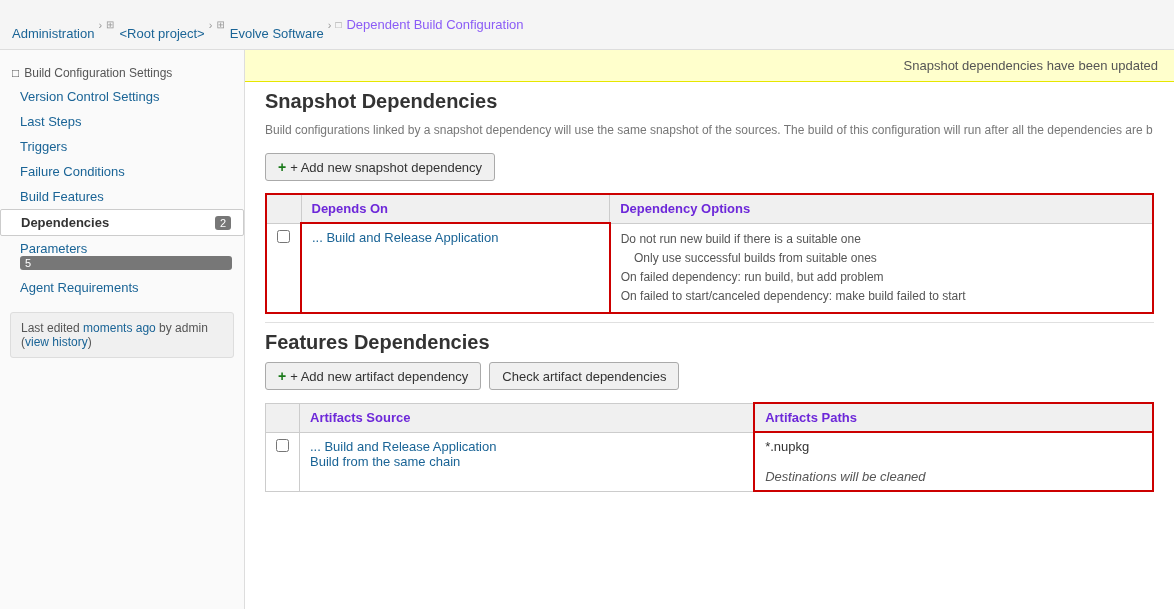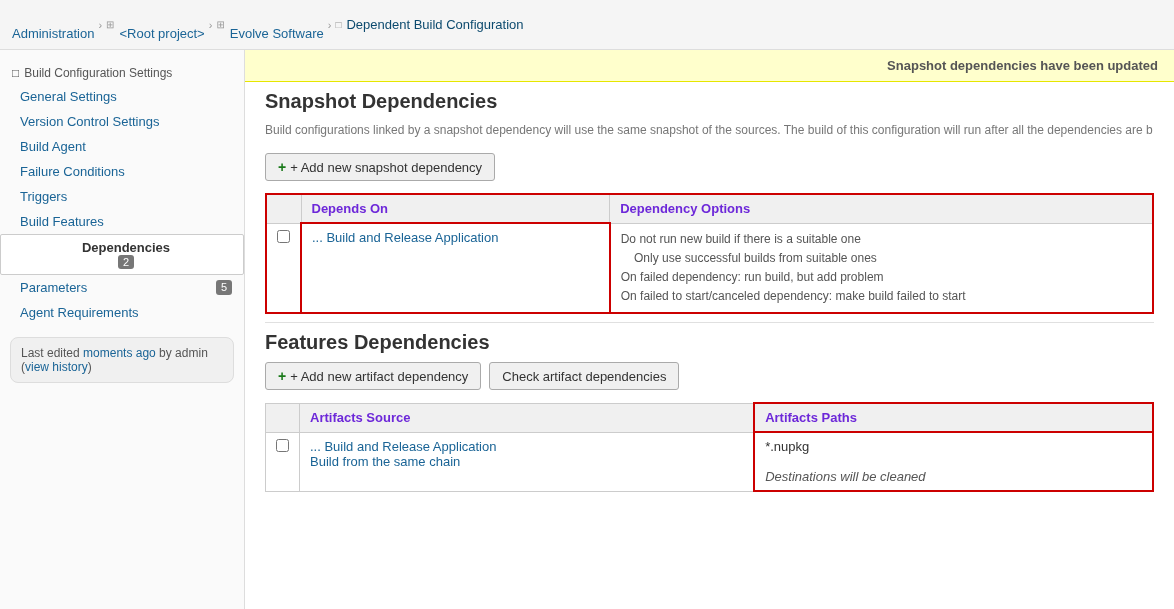--- a/index.html
+++ b/index.html
@@ -11,21 +11,21 @@
       border-bottom: 1px solid #ddd;
       padding: 8px 12px;
       display: flex;
       align-items: center;
       gap: 4px;
       font-size: 13px;
     }
     .breadcrumb a { color: #1a6496; text-decoration: none; margin-top: 18px; }
     .breadcrumb .sep { color: #999; font-size: 11px; }
     .breadcrumb .icon { color: #999; font-size: 10px; margin-right: 1px; }
-    .breadcrumb .current { color: #0c4a6e; }
+    .breadcrumb .current { color: #8b5cf6; }
 
     
     .main-layout {
       display: flex;
       min-height: 560px;
     }
 
     
     .sidebar {
       width: 245px;
@@ -50,54 +50,53 @@
     }
     .sidebar-item.active {
       background: #fff;
       border: 1px solid #ccc;
       border-radius: 2px;
       color: #333;
       font-weight: bold;
       display: flex;
       align-items: center;
       justify-content: space-between;
-      flex-direction: column;
     }
     .sidebar-item .badge {
       background: #777;
       color: #fff;
       border-radius: 3px;
       padding: 1px 5px;
       font-size: 11px;
       font-weight: normal;
     }
     .sidebar-last-edited {
       margin: 12px 10px 0 10px;
       background: #f0f0f0;
       border: 1px solid #ddd;
-      border-radius: 8px;
+      border-radius: 3px;
       padding: 8px 10px;
       font-size: 12px;
       color: #555;
     }
     .sidebar-last-edited a { color: #1a6496; text-decoration: none; }
 
     
     .content {
       flex: 1;
       padding: 0 0 20px 0;
       overflow-x: hidden;
     }
 
     
     .notification-bar {
       background: #ffffcc;
       border-bottom: 1px solid #e6e600;
       padding: 8px 16px;
-      font-weight: bold;
+      font-weight: normal;
       font-size: 13px;
       text-align: right;
       color: #555;
     }
 
     
     .section {
       padding: 8px 20px;
     }
     .section-title {
@@ -194,31 +193,30 @@
 </div>
 
 <div class="main-layout">
 
   <div class="sidebar">
     <div class="sidebar-section-title">
       <span>□</span>
       <span>Build Configuration Settings</span>
     </div>
 
-    <div class="sidebar-item">General Settings</div>
     <div class="sidebar-item">Version Control Settings</div>
-    <div class="sidebar-item">Build Agent</div>
+    <div class="sidebar-item">Last Steps</div>
+    <div class="sidebar-item">Triggers</div>
     <div class="sidebar-item">Failure Conditions</div>
-    <div class="sidebar-item">Triggers</div>
     <div class="sidebar-item">Build Features</div>
     <div class="sidebar-item active">
       <span>Dependencies</span>
       <span class="badge">2</span>
     </div>
-    <div class="sidebar-item" style="display:flex;justify-content:space-between;">
+    <div class="sidebar-item" style="display:flex;justify-content:space-between;flex-direction:column;">
       <span>Parameters</span>
       <span class="badge">5</span>
     </div>
     <div class="sidebar-item">Agent Requirements</div>
 
     <div class="sidebar-last-edited">
       <span>Last edited</span>
       <a href="#">moments ago</a>
       <span> by admin (</span><a href="#">view history</a><span>)</span>
     </div>

